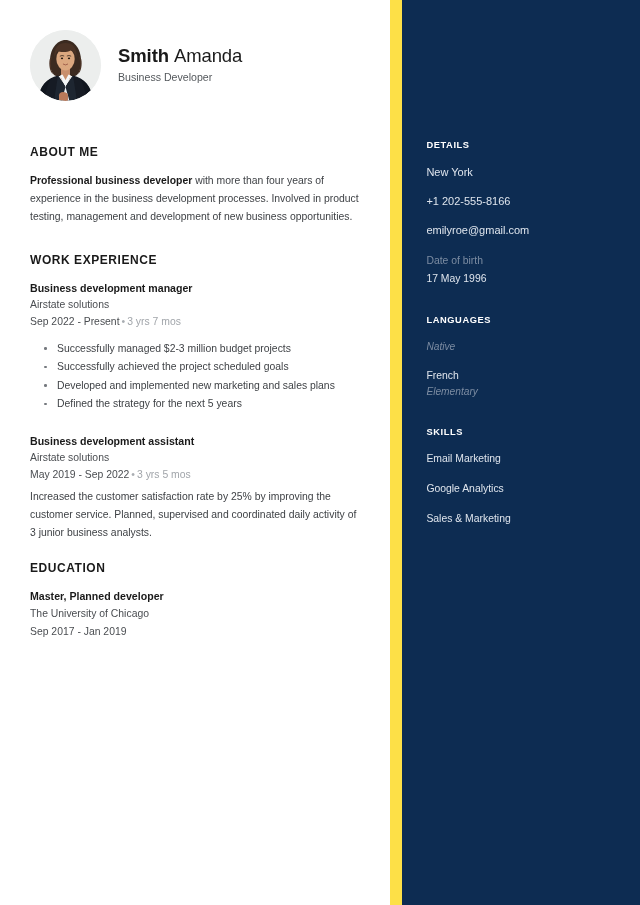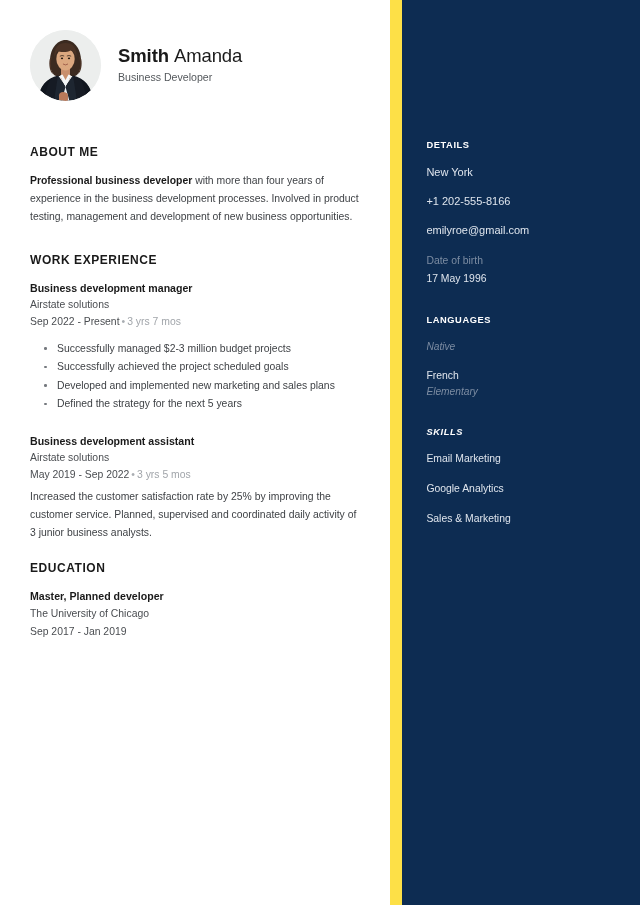--- a/index.html
+++ b/index.html
@@ -172,21 +172,21 @@
     font-size: 10.4px;
     color: #dfe5ed;
     line-height: 1.55;
   }
   .lang-level {
     font-size: 10.2px;
     color: #7c8ca2;
     font-style: italic;
     line-height: 1.55;
   }
-  .skills-head { margin-top: 27px; font-style: italic; }
+  .skills-head { margin-top: 27px; }
   .skill-item {
     font-size: 10.4px;
     color: #dfe5ed;
     line-height: 1.55;
     margin-bottom: 14px;
   }
   .langs-head { margin-top: 2px; }
 </style>
 </head>
 <body>

